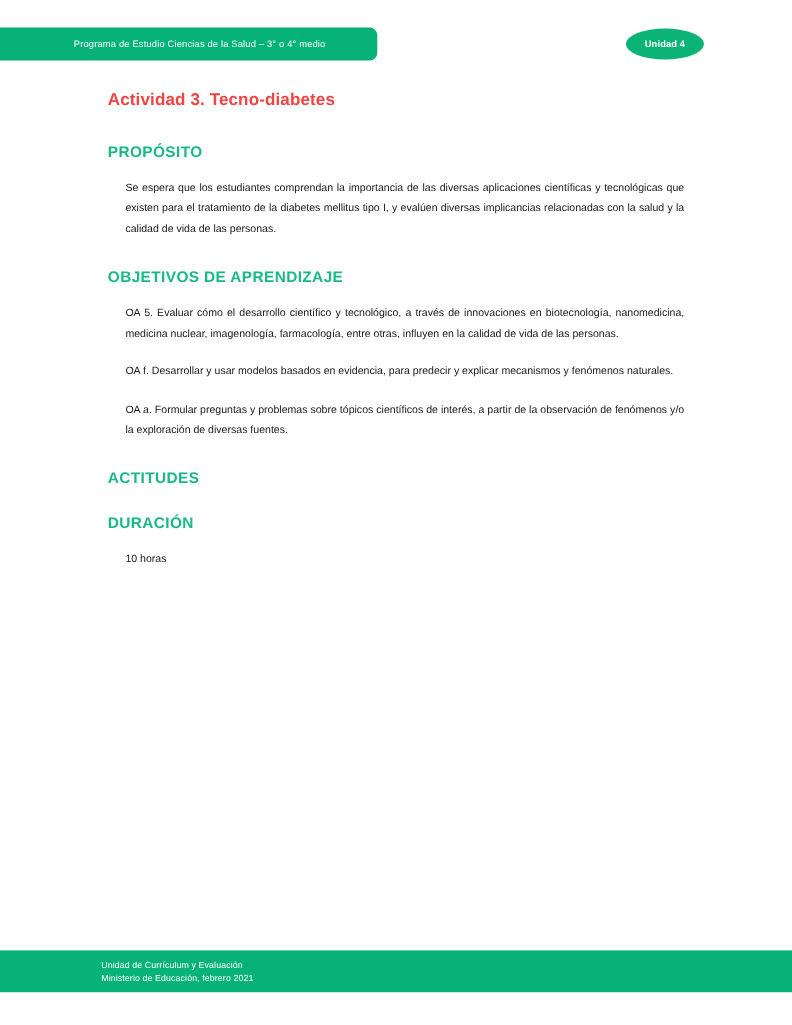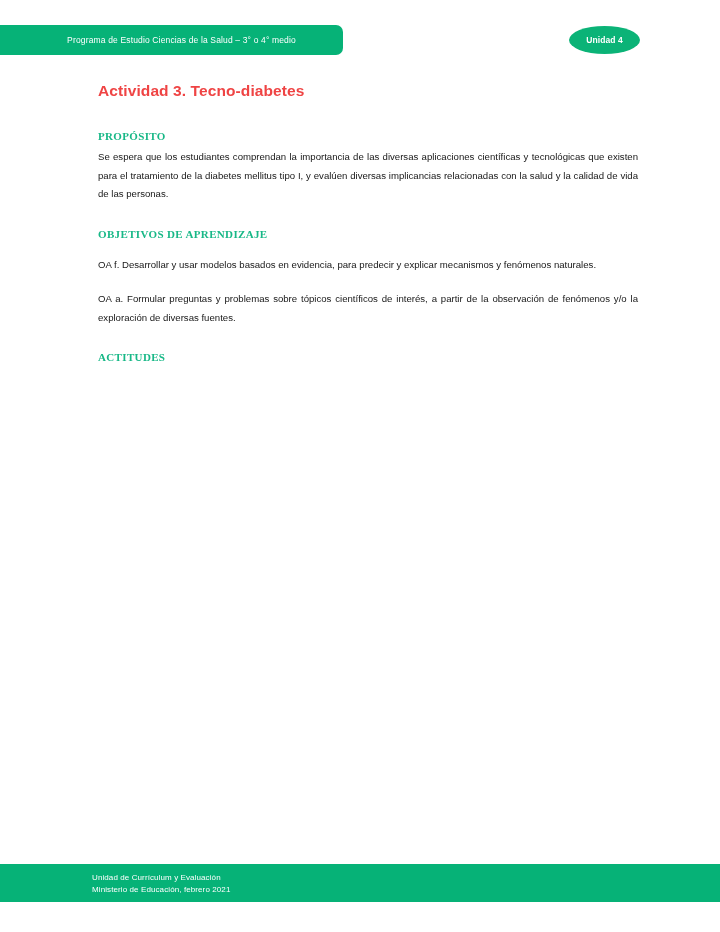--- a/index.html
+++ b/index.html
@@ -71,34 +71,33 @@
     color: #ef4444;
     font-size: 15.5px;
     font-weight: bold;
     letter-spacing: 0.1px;
     margin: 0 0 28px 0;
     line-height: 1.2;
   }
 
   .section-heading {
     color: #18b887;
-    font-size: 11px;
+    font-size: 14px;
     font-weight: bold;
     letter-spacing: 0.35px;
     margin: 0 0 5px 0;
     line-height: 1.3;
-    font-family: Liberation Serif, serif;
   }
 
   .body-text {
     font-size: 9.6px;
     line-height: 1.95;
     color: #171717;
     text-align: justify;
-    margin: 0;
+    margin: 16px;
   }
   .body-text.left {
     text-align: left;
   }
 
   .block {
     margin-bottom: 17px;
   }
   .para-gap {
     margin-top: 15px;
@@ -156,28 +155,33 @@
 
   <h1 class="page-title">Actividad 3. Tecno-diabetes</h1>
 
   <div class="block">
     <div class="section-heading">PROPÓSITO</div>
     <p class="body-text">Se espera que los estudiantes comprendan la importancia de las diversas aplicaciones científicas y tecnológicas que existen para el tratamiento de la diabetes mellitus tipo I, y evalúen diversas implicancias relacionadas con la salud y la calidad de vida de las personas.</p>
   </div>
 
   <div class="block section-gap">
     <div class="section-heading">OBJETIVOS DE APRENDIZAJE</div>
+    <p class="body-text">OA 5. Evaluar cómo el desarrollo científico y tecnológico, a través de innovaciones en biotecnología, nanomedicina, medicina nuclear, imagenología, farmacología, entre otras, influyen en la calidad de vida de las personas.</p>
     <p class="body-text para-gap">OA f. Desarrollar y usar modelos basados en evidencia, para predecir y explicar mecanismos y fenómenos naturales.</p>
     <p class="body-text para-gap">OA a. Formular preguntas y problemas sobre tópicos científicos de interés, a partir de la observación de fenómenos y/o la exploración de diversas fuentes.</p>
   </div>
 
   <div class="block section-gap">
     <div class="section-heading">ACTITUDES</div>
   </div>
 
+  <div class="block section-gap">
+    <div class="section-heading">DURACIÓN</div>
+    <p class="body-text left">10 horas</p>
+  </div>
 
 </div>
 
 <div class="footer-bar"></div>
 <div class="footer-left">
   <span class="footer-line">Unidad de Currículum y Evaluación</span>
   <span class="footer-line">Ministerio de Educación, febrero 2021</span>
 </div>
 <div class="footer-page">144</div>
 

